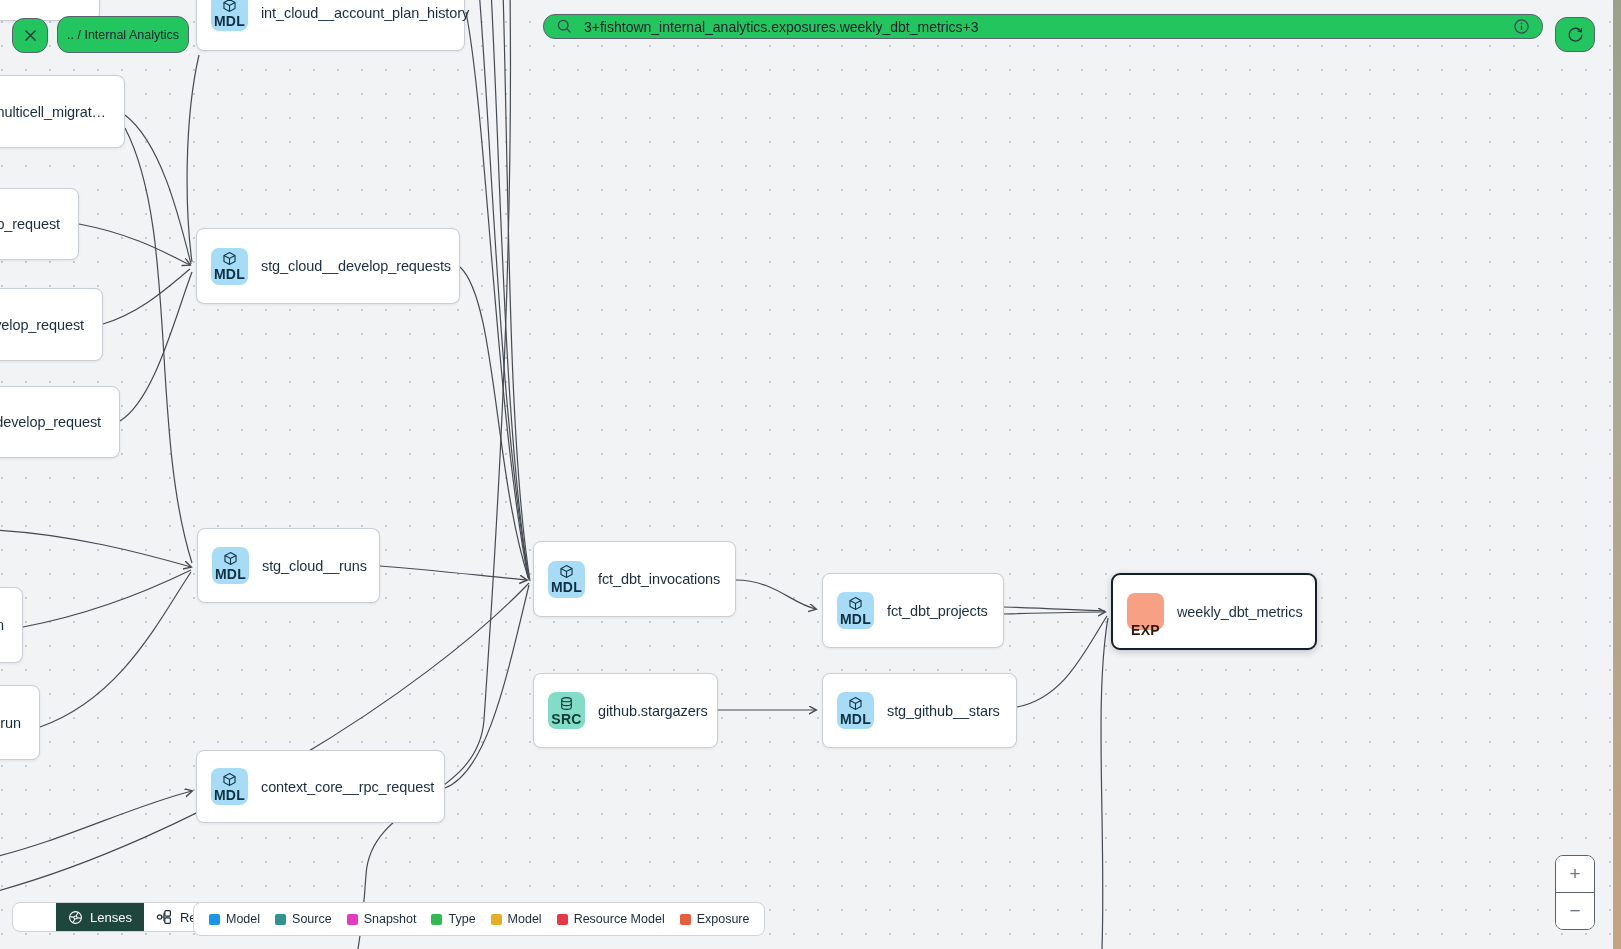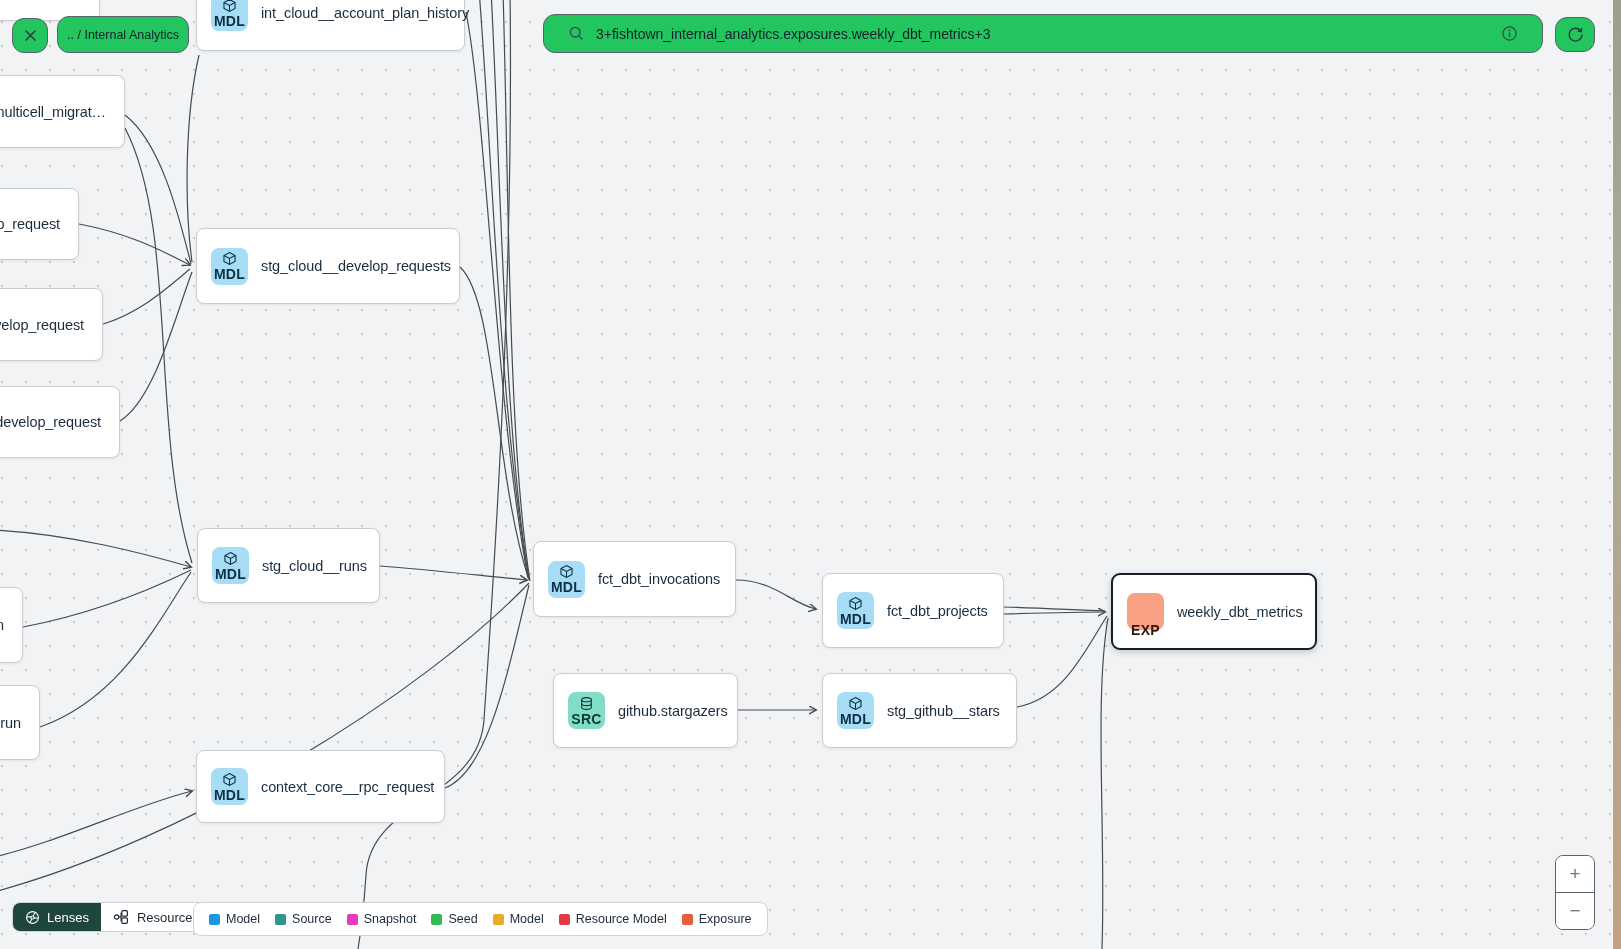--- a/index.html
+++ b/index.html
@@ -23,29 +23,29 @@
   .badge{width:37px;height:37px;border-radius:8px;flex:none;
         display:flex;flex-direction:column;align-items:center;justify-content:center;gap:1px;}
   .badge svg{width:15px;height:15px;display:block;}
   .blabel{font-size:14px;font-weight:700;letter-spacing:.3px;line-height:1;}
 
   .ctl{position:absolute;z-index:5;background:#22c55e;border:1px solid #59626c;
        box-sizing:border-box;border-radius:12px;display:flex;align-items:center;justify-content:center;}
   .close-btn{left:12px;top:18px;width:36px;height:35px;cursor:pointer;}
   .breadcrumb{left:57px;top:16px;width:132px;height:37px;cursor:pointer;
        font-size:12.5px;color:#16222e;white-space:nowrap;}
-  .search-bar{left:543px;top:14px;width:1000px;height:39px;justify-content:flex-start;
-       padding:0 24px;gap:9px;}
+  .search-bar{left:543px;top:14px;width:1000px;height:25px;justify-content:flex-start;
+       padding:0 12px;gap:9px;}
   .search-bar input{flex:1;border:none;outline:none;background:transparent;
        font-family:inherit;font-size:14px;color:#15212e;}
   .refresh-btn{left:1555px;top:17px;width:40px;height:35px;cursor:pointer;}
 
   .lens-group{position:absolute;z-index:5;left:12px;top:902px;height:30px;
        display:flex;align-items:stretch;border:1px solid #cfd3d8;border-radius:8px;
-       background:#fff;box-sizing:border-box;overflow:hidden;}
+       background:#fff;box-sizing:border-box;overflow:hidden;padding-left:43px;}
   .lens-btn{background:#1e463c;color:#fff;display:flex;align-items:center;gap:7px;
        padding:0 12px;font-size:13px;cursor:pointer;}
   .res-btn{display:flex;align-items:center;gap:8px;padding:0 12px;font-size:13px;
        color:#1b2732;cursor:pointer;background:#fff;}
   .legend{position:absolute;z-index:5;left:193px;top:902px;height:30px;
        background:#fff;border:1px solid #cfd3d8;border-radius:8px;box-sizing:border-box;
        display:flex;align-items:center;gap:15px;padding:16px 15px;}
   .legend-item{display:flex;align-items:center;gap:6px;font-size:12.5px;color:#1c2a3a;white-space:nowrap;}
   .legend-swatch{width:11px;height:11px;border-radius:2px;flex:none;}
 
@@ -184,21 +184,21 @@
           <div class="badge" style="background: rgb(248, 160, 132); color: rgb(51, 24, 12); gap: 36px;">
             <svg viewBox="0 0 16 16" width="15" height="15">
               <path d="M2.7 11 a5.7 5.7 0 0 1 8.3 -5" fill="none" stroke="currentColor" stroke-width="1.15"></path>
               <path d="M7 10.4 L11.6 6.2" fill="none" stroke="currentColor" stroke-width="1.15"></path>
               <path d="M9.4 5.6 L12.3 5.5 L11.9 8.3" fill="none" stroke="currentColor" stroke-width="1.1"></path>
             </svg>
             <span class="blabel">EXP</span>
           </div>
           <span class="nlabel">weekly_dbt_metrics</span>
         </div>
-        <div class="node" style="left: 533px; top: 673px; width: 185px; height: 75px; margin-left: 20px;">
+        <div class="node" style="left: 533px; top: 673px; width: 185px; height: 75px;">
           <div class="badge" style="background: rgb(131, 220, 199); color: rgb(11, 58, 48);">
             <svg viewBox="0 0 16 16" width="15" height="15">
               <ellipse cx="8" cy="3.9" rx="5.1" ry="2.2" fill="none" stroke="currentColor" stroke-width="1.15"></ellipse>
               <path d="M2.9 3.9 V12 c0 1.25 2.3 2.25 5.1 2.25 s5.1 -1 5.1 -2.25 V3.9" fill="none" stroke="currentColor" stroke-width="1.15"></path>
               <path d="M2.9 8 c0 1.25 2.3 2.25 5.1 2.25 s5.1 -1 5.1 -2.25" fill="none" stroke="currentColor" stroke-width="1.15"></path>
             </svg>
             <span class="blabel">SRC</span>
           </div>
           <span class="nlabel">github.stargazers</span>
         </div>
@@ -276,21 +276,21 @@
       <span class="legend-item">
         <span class="legend-swatch" style="background: rgb(47, 148, 140);"></span>
         <span>Source</span>
       </span>
       <span class="legend-item">
         <span class="legend-swatch" style="background: rgb(229, 58, 192);"></span>
         <span>Snapshot</span>
       </span>
       <span class="legend-item">
         <span class="legend-swatch" style="background: rgb(47, 186, 82);"></span>
-        <span>Seed</span>
+        <span>Type</span>
       </span>
       <span class="legend-item">
         <span class="legend-swatch" style="background: rgb(229, 173, 40);"></span>
         <span>Model</span>
       </span>
       <span class="legend-item">
         <span class="legend-swatch" style="background: rgb(230, 57, 70);"></span>
         <span>Resource Model</span>
       </span>
       <span class="legend-item">

